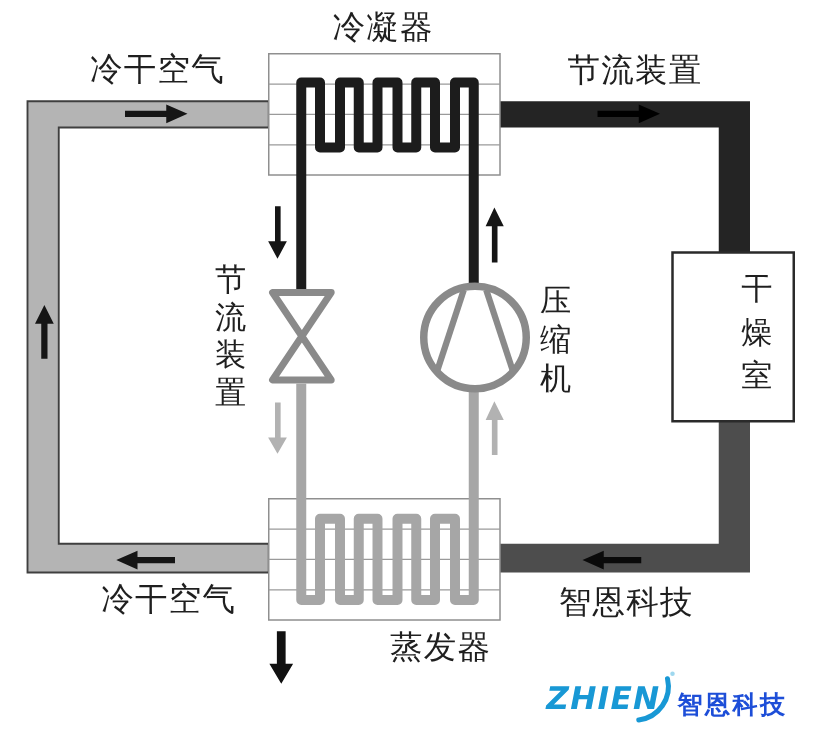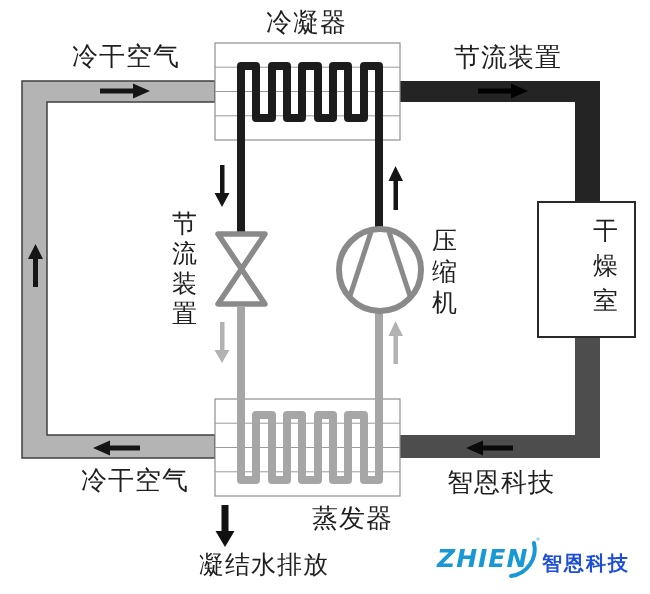--- a/index.html
+++ b/index.html
@@ -93,18 +93,17 @@
   <div class="vlbl" style="left:172px;top:209px;">节流装置</div>
 
   <div class="vlbl" id="drying-room-label" style="left:593px;top:213px;">干燥室</div>
 
   <div class="lbl" style="left:81px;top:467px;">冷干空气</div>
 
   <div class="lbl" style="left:447px;top:469px;">智恩科技</div>
 
   <div class="lbl" style="left:268px;top:505px;margin-left:44px;">蒸发器</div>
 
-  <div class="lbl" id="condensate-label" style="left:199px;top:552px;">凝结水排放</div>
 
   <div class="logo-brand" style="left:437px;top:544px;color:#1898d5;">ZHIEN</div>
   <div class="logo-company" style="left:542px;top:550px;color:#1d4ed8;">智恩科技</div>
 
 </div>
 
 </body></html>

